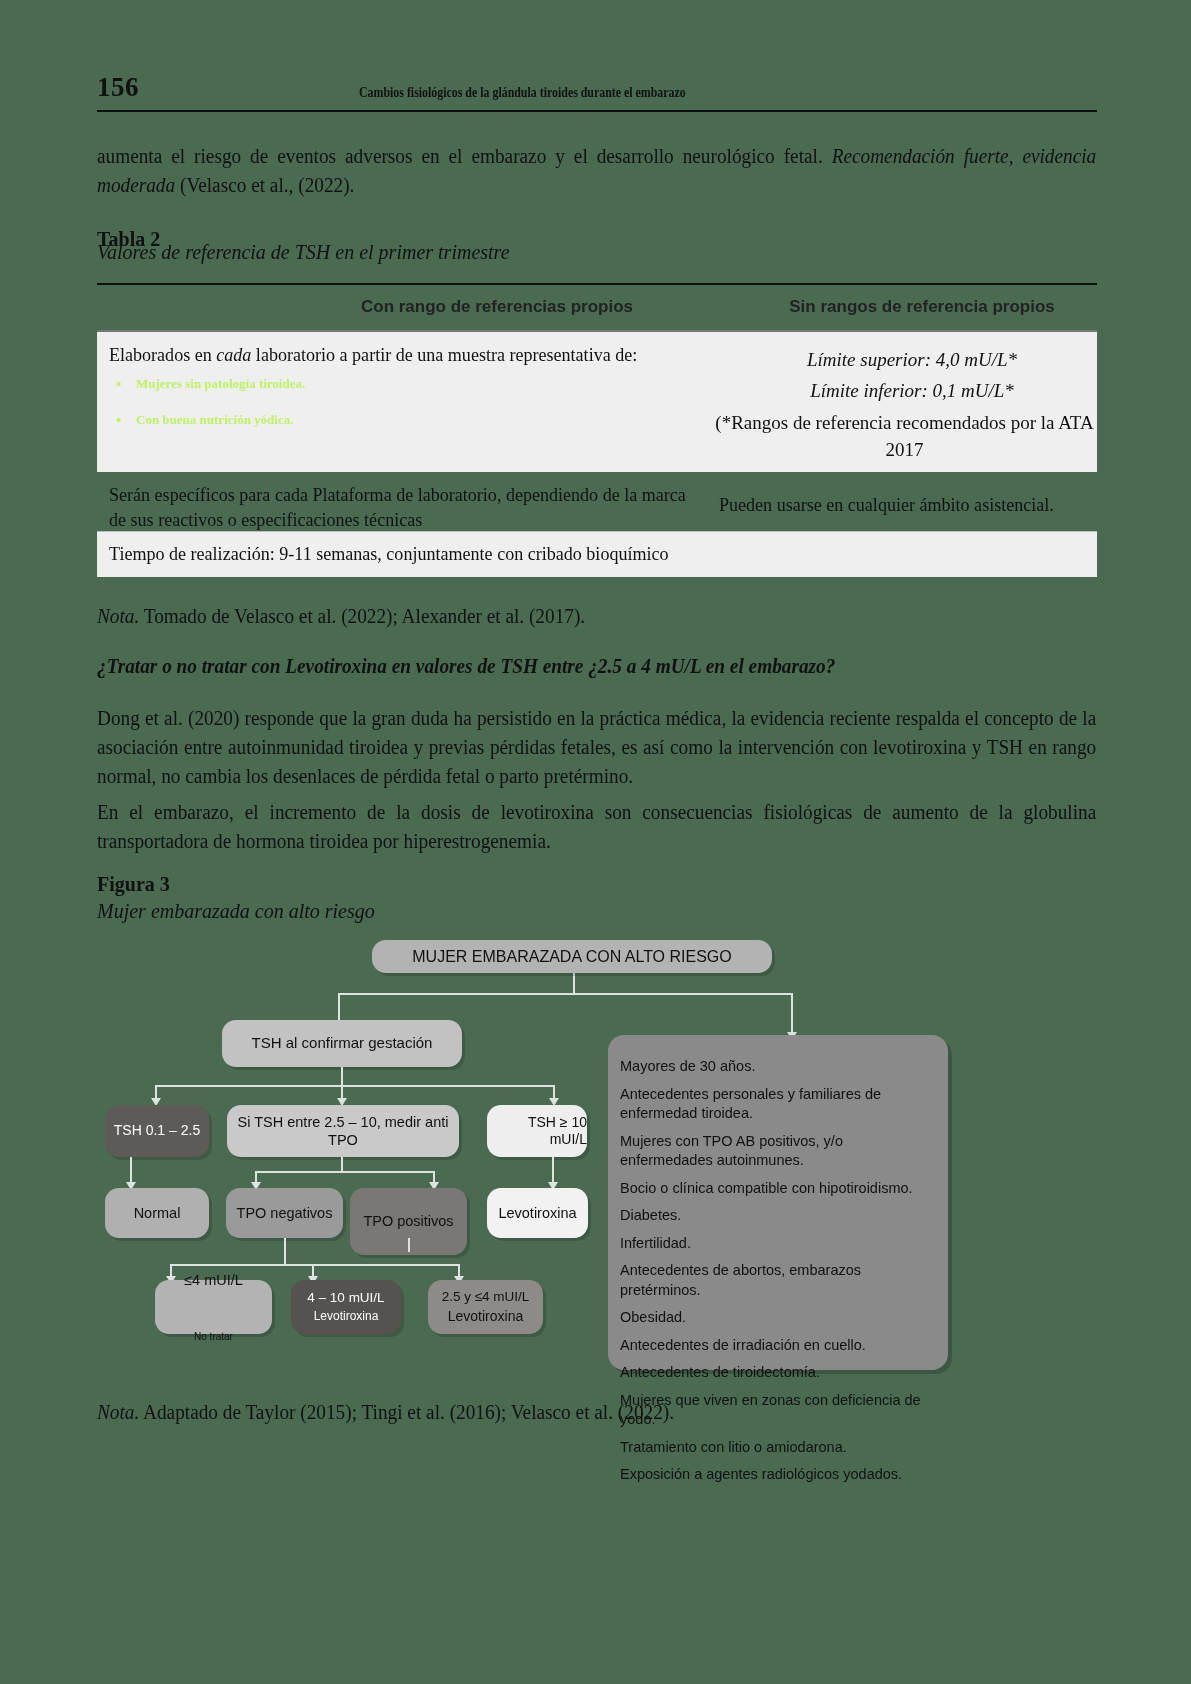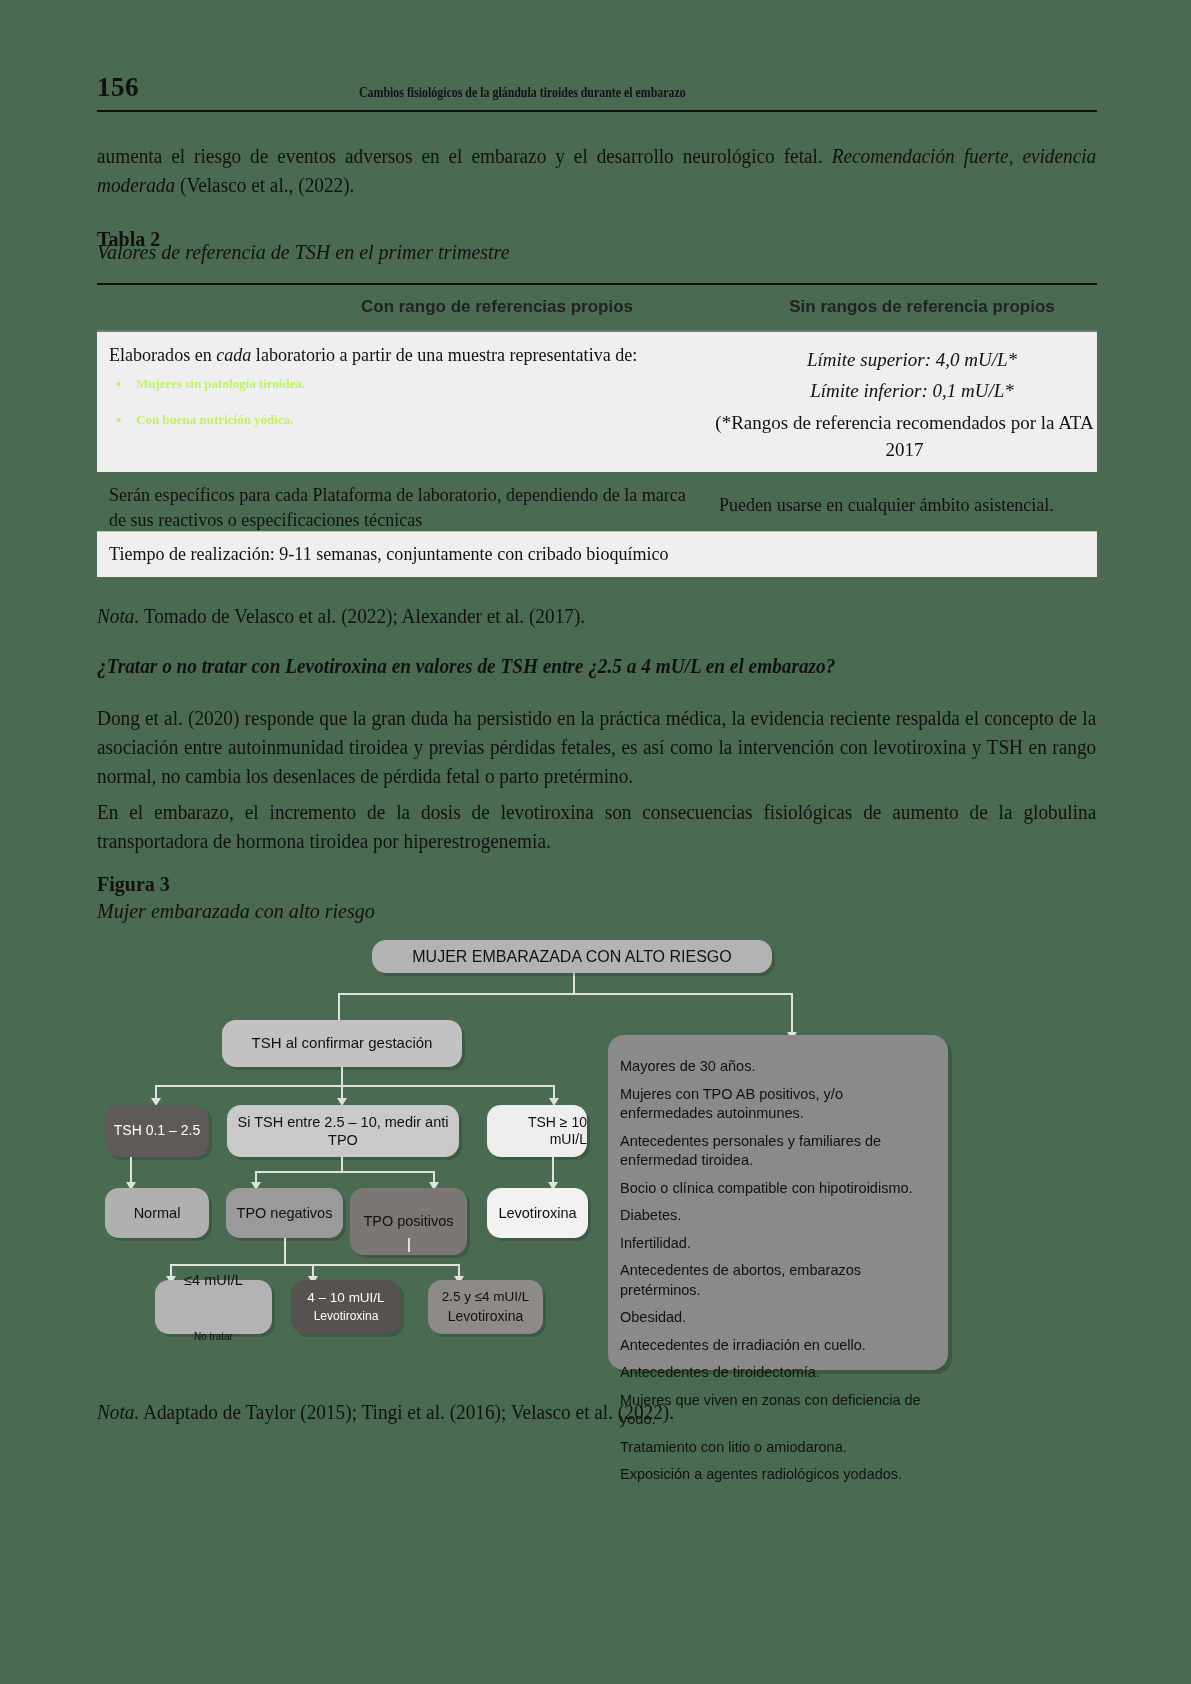--- a/index.html
+++ b/index.html
@@ -240,22 +240,22 @@
       <span>4 – 10 mUI/L</span>
       <span class="sub">Levotiroxina</span>
     </div>
     <div class="node shadow" style="left:428px;top:350px;width:115px;height:54px;background:#8e8a88;font-size:13.5px;flex-direction:column;">
       <span>2.5 y ≤4 mUI/L</span>
       <span style="font-size:14px;margin-top:2px;">Levotiroxina</span>
     </div>
 
     <div class="panel" style="left:608px;top:105px;width:340px;height:335px;padding-left:12px;">
       <div class="pitem">Mayores de 30 años.</div>
+      <div class="pitem">Antecedentes personales y familiares de enfermedad tiroidea.</div>
       <div class="pitem">Mujeres con TPO AB positivos, y/o enfermedades autoinmunes.</div>
-      <div class="pitem">Antecedentes personales y familiares de enfermedad tiroidea.</div>
       <div class="pitem">Bocio o clínica compatible con hipotiroidismo.</div>
       <div class="pitem">Diabetes.</div>
       <div class="pitem">Infertilidad.</div>
       <div class="pitem">Antecedentes de abortos, embarazos pretérminos.</div>
       <div class="pitem">Obesidad.</div>
       <div class="pitem">Antecedentes de irradiación en cuello.</div>
       <div class="pitem">Antecedentes de tiroidectomía.</div>
       <div class="pitem">Mujeres que viven en zonas con deficiencia de yodo.</div>
       <div class="pitem">Tratamiento con litio o amiodarona.</div>
       <div class="pitem">Exposición a agentes radiológicos yodados.</div>

